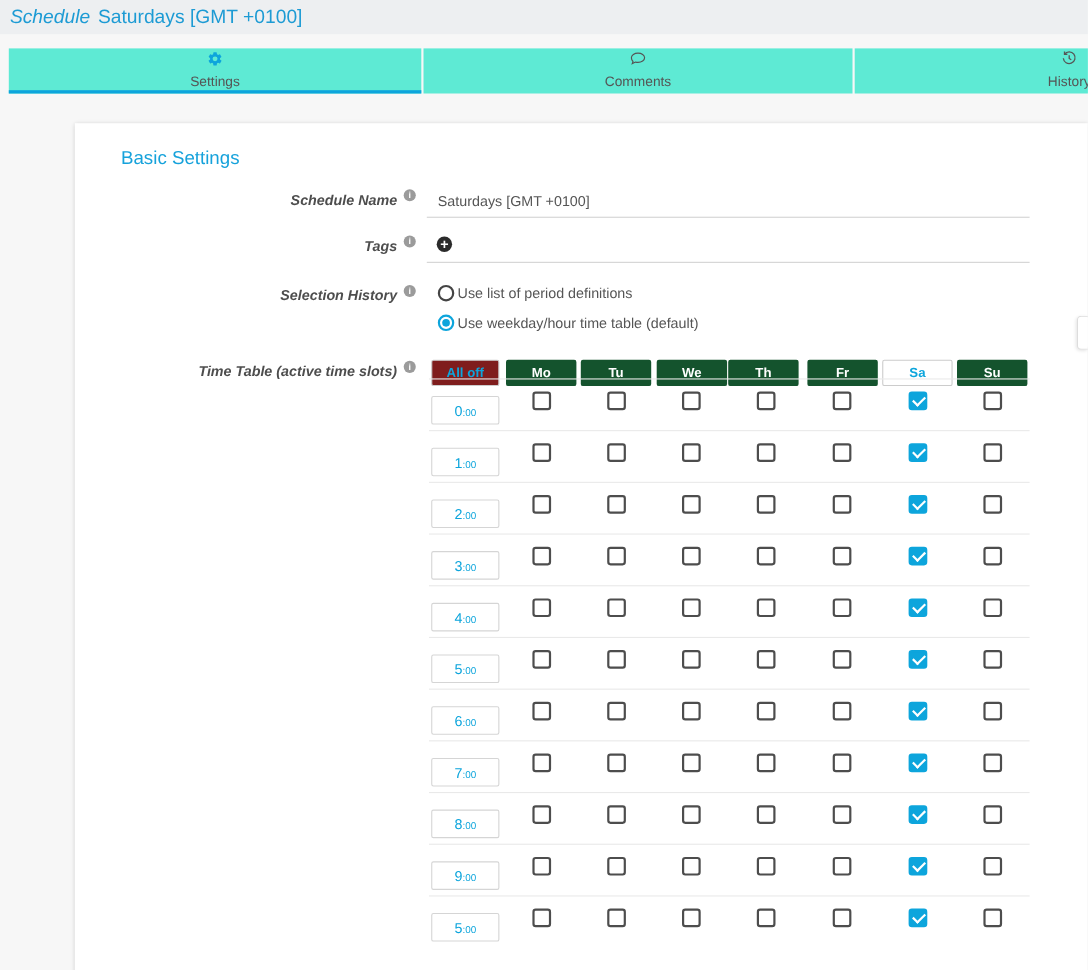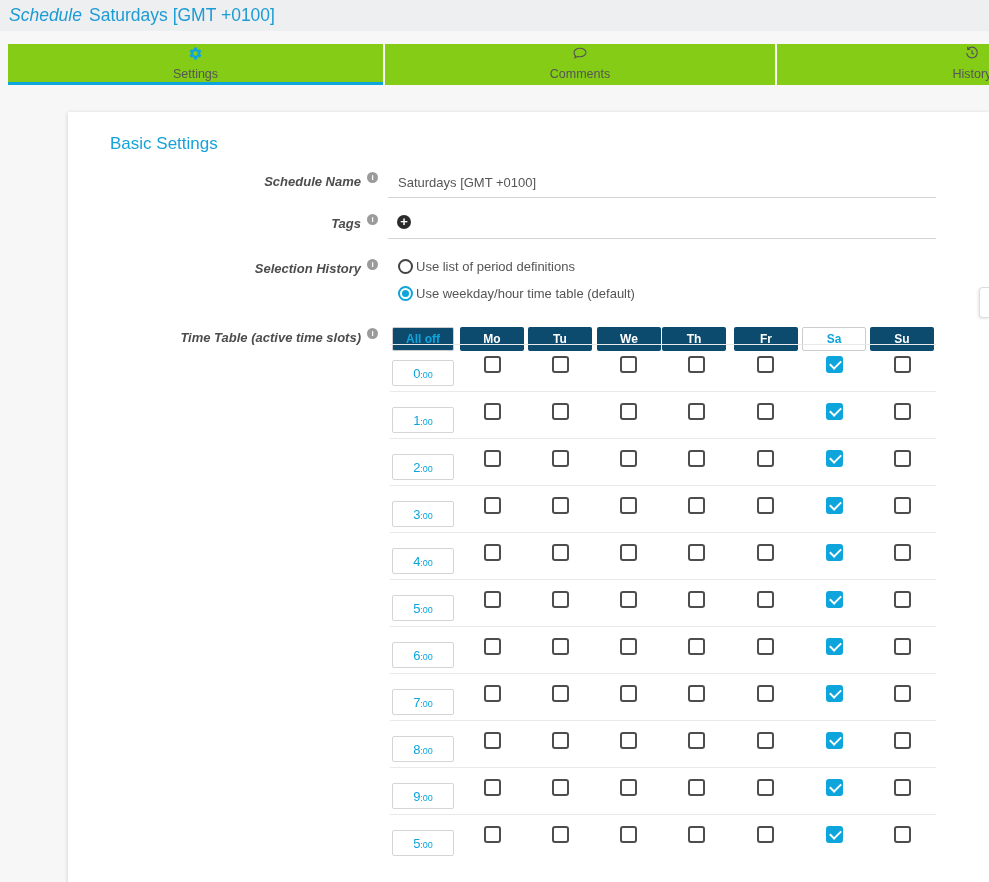--- a/index.html
+++ b/index.html
@@ -17,21 +17,21 @@
     display: flex; align-items: center; padding-left: 9px;
     font-size: 17.5px; color: #1d9bd4;
   }
   .title-prefix { font-style: italic; margin-right: 7px; }
   
   .tab-strip {
     position: absolute; top: 44px; left: 0; height: 41px;
     display: flex; gap: 2px; padding-left: 8px; width: 1200px;
   }
   .tab {
-    background: #84cc16; width: 390px; height: 41px;
+    background: #5eead4; width: 390px; height: 41px;
     display: flex; flex-direction: column; align-items: center; justify-content: center;
     gap: 6px; cursor: pointer;
     border-bottom: 3px solid transparent;
   }
   .tab:first-child { width: 375px; }
   .tab.active { border-bottom-color: #0da5dc; }
   .tab .tab-label { font-size: 12.5px; color: #555; }
   .tab .tab-icon { height: 16px; display: flex; align-items: center; }
   
   .card {
@@ -83,22 +83,22 @@
     border-radius: 50%; background: #0da5dc;
   }
   .radio-label { font-size: 13px; color: #555; margin-left: 3px; white-space: nowrap; }
   
   .timetable { position: absolute; left: 322px; top: 215px; width: 546px; }
   .day-btn, .alloff-btn {
     position: absolute; top: 0; height: 24px; width: 64px;
     font-family: "Liberation Sans", sans-serif; font-size: 12px; font-weight: bold;
     border: none; border-radius: 2px; cursor: pointer; padding: 0;
   }
-  .alloff-btn { left: 2px; width: 62px; background: #0c4a6e; border: 1px solid #ccc; color: #0da5dc; }
-  .day-btn.filled { background: #0c4a6e; color: #fff; }
+  .alloff-btn { left: 2px; width: 62px; background: #7f1d1d; border: 1px solid #ccc; color: #0da5dc; }
+  .day-btn.filled { background: #14532d; color: #fff; }
   .day-btn.outline { background: #fff; border: 1px solid #ccc; color: #0da5dc; }
   .tt-rows { position: absolute; left: 0; top: 17px; width: 546px; }
   .tt-row { position: relative; height: 47px; border-top: 1px solid #e9e9e9; }
   .hour-btn {
     position: absolute; left: 2px; top: 15px; width: 62px; height: 26px;
     background: #fff; border: 1px solid #d5d5d5; border-radius: 2px;
     color: #0da5dc; cursor: pointer; text-align: center;
     font-family: "Liberation Sans", sans-serif;
   }
   .hour-btn .h { font-size: 13px; }

